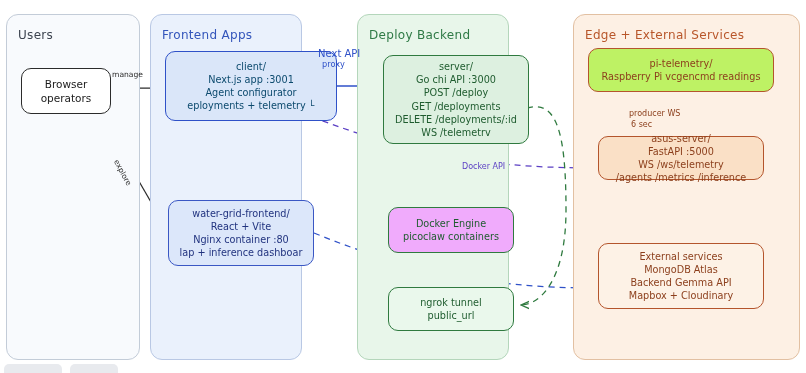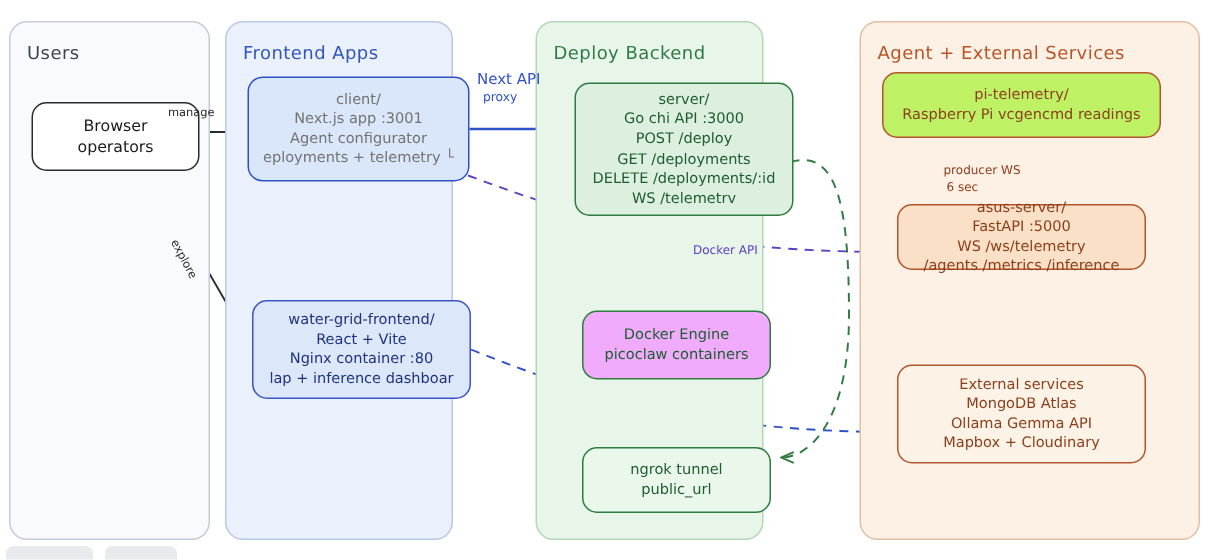--- a/index.html
+++ b/index.html
@@ -12,43 +12,43 @@
   .panel-title{position:absolute;font-size:12px;letter-spacing:.3px;white-space:nowrap;}
 
   .node{position:absolute;box-sizing:border-box;border-radius:10px;
         display:flex;align-items:center;justify-content:center;text-align:center;}
   .node-lines{font-size:9.7px;line-height:13.2px;white-space:pre;}
 
   
   #p-users{left:6px;top:14px;width:134px;height:346px;background:#f8fafd;
            border:1.2px solid #c3ccd8;}
   #t-users{left:18px;top:28px;color:#3d4450;}
-  #n-browser{left:21px;top:68px;width:112px;height:46px;background:#ffffff;
+  #n-browser{left:21px;top:68px;width:90px;height:46px;background:#ffffff;
              border:1.5px solid #2b2b2b;color:#1b1b1b;}
   #n-browser .node-lines{font-size:10.5px;line-height:14px;}
 
   
   #p-frontend{left:150px;top:14px;width:152px;height:346px;background:#eaf1fc;
               border:1.2px solid #b9c8e4;}
   #t-frontend{left:162px;top:28px;color:#3355bb;}
-  #n-client{left:165px;top:51px;width:148px;height:70px;background:#dae6f9;
-            border:1.6px solid #2f51c8;color:#737373;}
+  #n-client{left:165px;top:51px;width:172px;height:70px;background:#dae6f9;
+            border:1.6px solid #2f51c8;color:#0c4a6e;}
   #n-water{left:168px;top:200px;width:146px;height:66px;background:#dce7fa;
            border:1.6px solid #3a57c4;color:#21337f;}
 
   
   #p-deploy{left:357px;top:14px;width:152px;height:346px;background:#e8f6ea;
             border:1.2px solid #b4d6bb;}
   #t-deploy{left:369px;top:28px;color:#2f7a46;}
   #n-server{left:383px;top:55px;width:146px;height:89px;background:#ddf0e0;
             border:1.6px solid #2f7a3f;color:#1f5c2f;}
   #n-docker{left:388px;top:207px;width:126px;height:46px;background:#f0abfc;
             border:1.5px solid #2f7a3f;color:#1f5c2f;}
   #n-ngrok{left:388px;top:287px;width:126px;height:44px;background:#eaf8ec;
-           border:1.5px solid #2f7a3f;color:#1f5c2f;margin-top:11px;}
+           border:1.5px solid #2f7a3f;color:#1f5c2f;}
 
   
   #p-edge{left:573px;top:14px;width:227px;height:346px;background:#fdf0e4;
           border:1.2px solid #e2c0a2;}
   #t-edge{left:585px;top:28px;color:#b8562a;}
   #n-pi{left:588px;top:48px;width:186px;height:44px;background:#bef264;
         border:1.6px solid #b4552c;color:#8c3f1c;}
   #n-asus{left:598px;top:136px;width:166px;height:44px;background:#fae0c6;
           border:1.6px solid #b4552c;color:#8c3f1c;}
   #n-ext{left:598px;top:243px;width:166px;height:66px;background:#fdf2e6;
@@ -115,21 +115,21 @@
 <div class="panel" id="p-users"></div>
 <div class="panel-title" id="t-users">Users</div>
 
 <div class="panel" id="p-frontend"></div>
 <div class="panel-title" id="t-frontend">Frontend Apps</div>
 
 <div class="panel" id="p-deploy"></div>
 <div class="panel-title" id="t-deploy">Deploy Backend</div>
 
 <div class="panel" id="p-edge"></div>
-<div class="panel-title" id="t-edge">Agent + External Services</div>
+<div class="panel-title" id="t-edge">Edge + External Services</div>
 
 <div class="node" id="n-browser">
   <span class="node-lines">Browser
 operators</span>
 </div>
 
 <div class="node" id="n-client">
   <span class="node-lines">client/
 Next.js app :3001
 Agent configurator
@@ -170,21 +170,21 @@
 <div class="node" id="n-asus">
   <span class="node-lines">asus-server/
 FastAPI :5000
 WS /ws/telemetry
 /agents /metrics /inference</span>
 </div>
 
 <div class="node" id="n-ext">
   <span class="node-lines">External services
 MongoDB Atlas
-Ollama Gemma API
+Backend Gemma API
 Mapbox + Cloudinary</span>
 </div>
 
 <div class="edge-label lbl-manage">manage</div>
 <div class="edge-label lbl-explore">explore</div>
 <div class="edge-label lbl-nextapi">Next API</div>
 <div class="edge-label lbl-proxy">proxy</div>
 <div class="edge-label lbl-dockerapi">Docker API</div>
 <div class="edge-label lbl-prodws">producer WS</div>
 <div class="edge-label lbl-5sec">6 sec</div>

